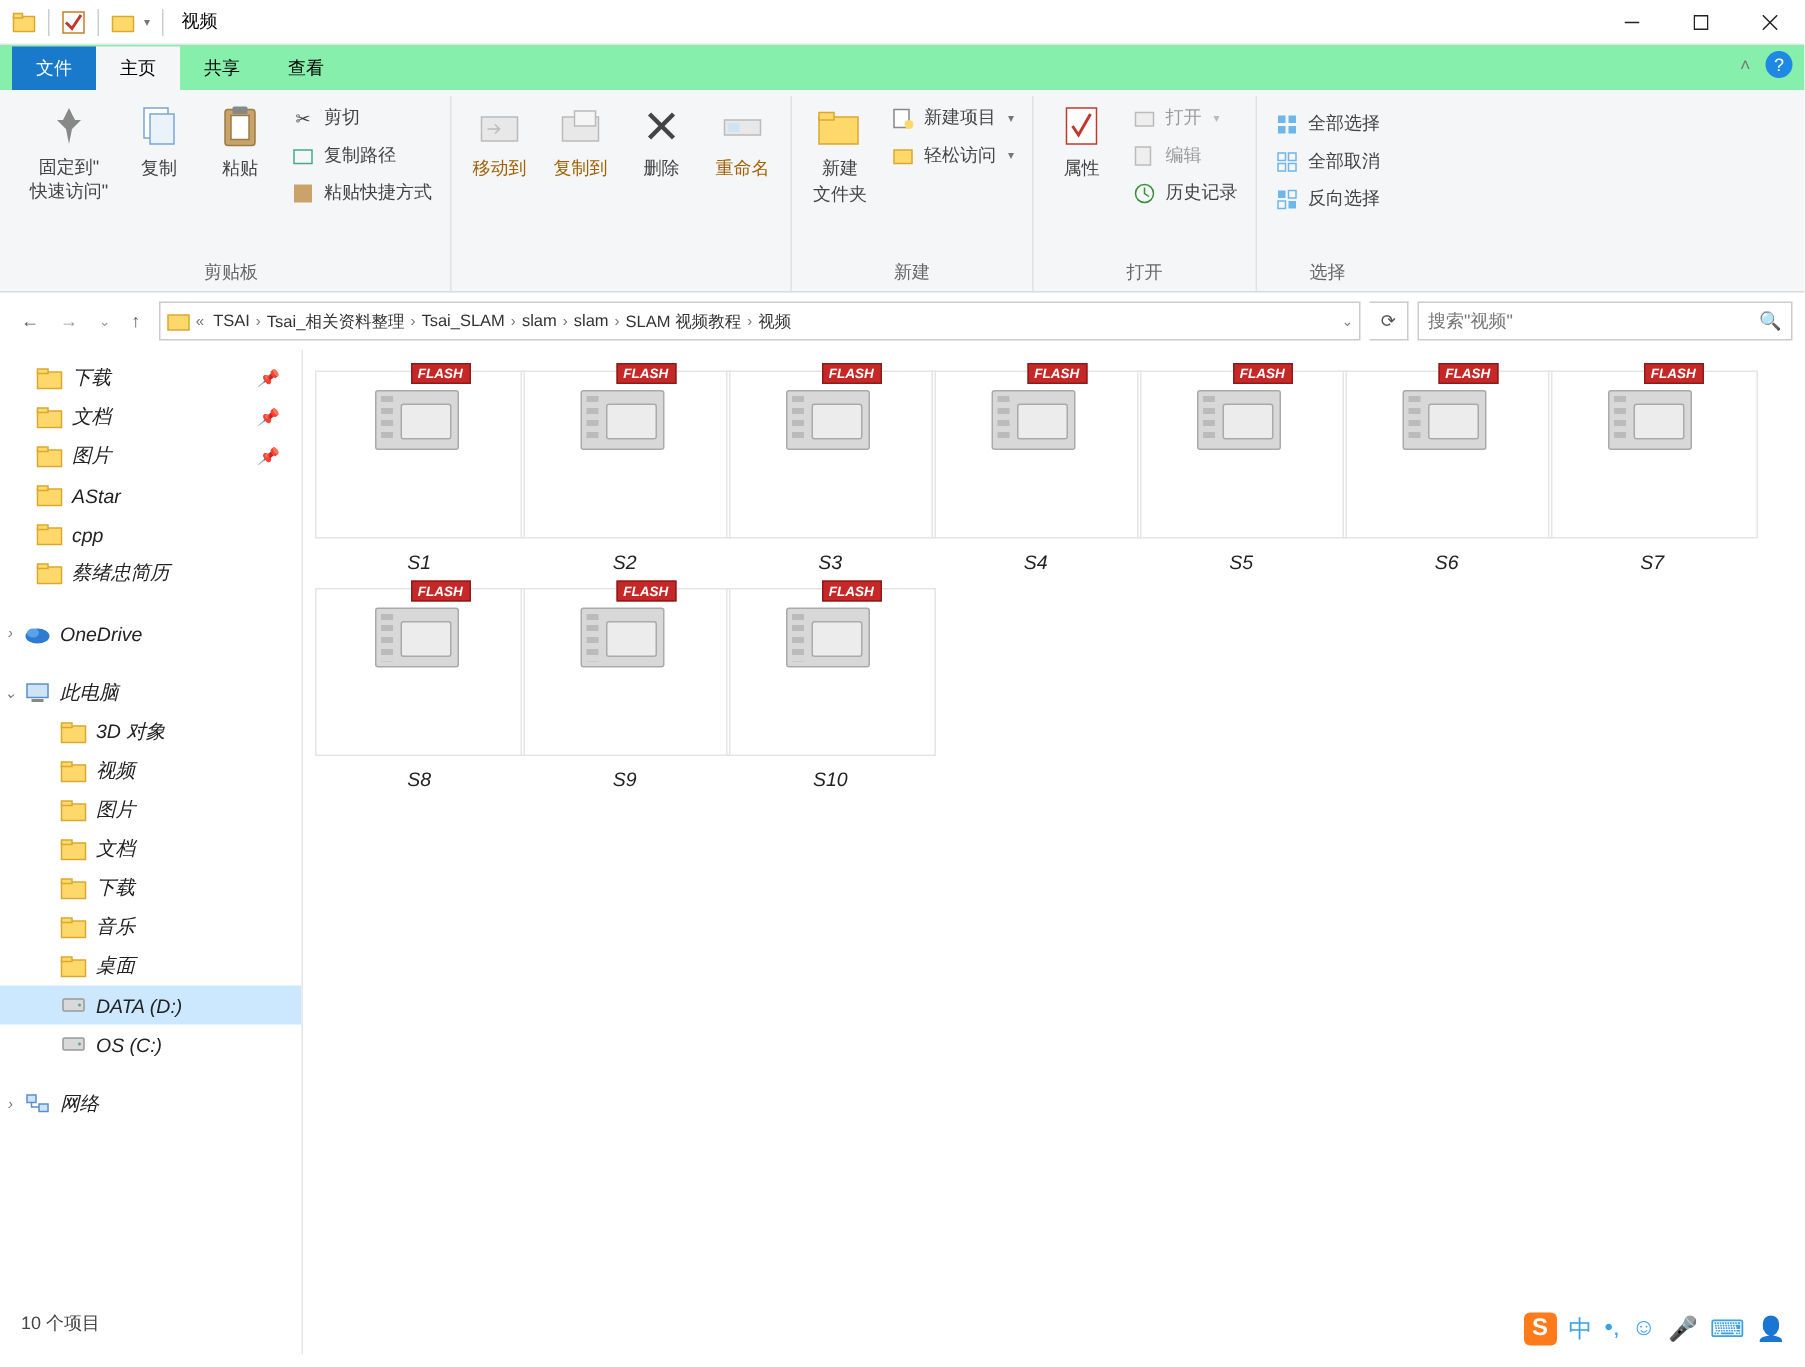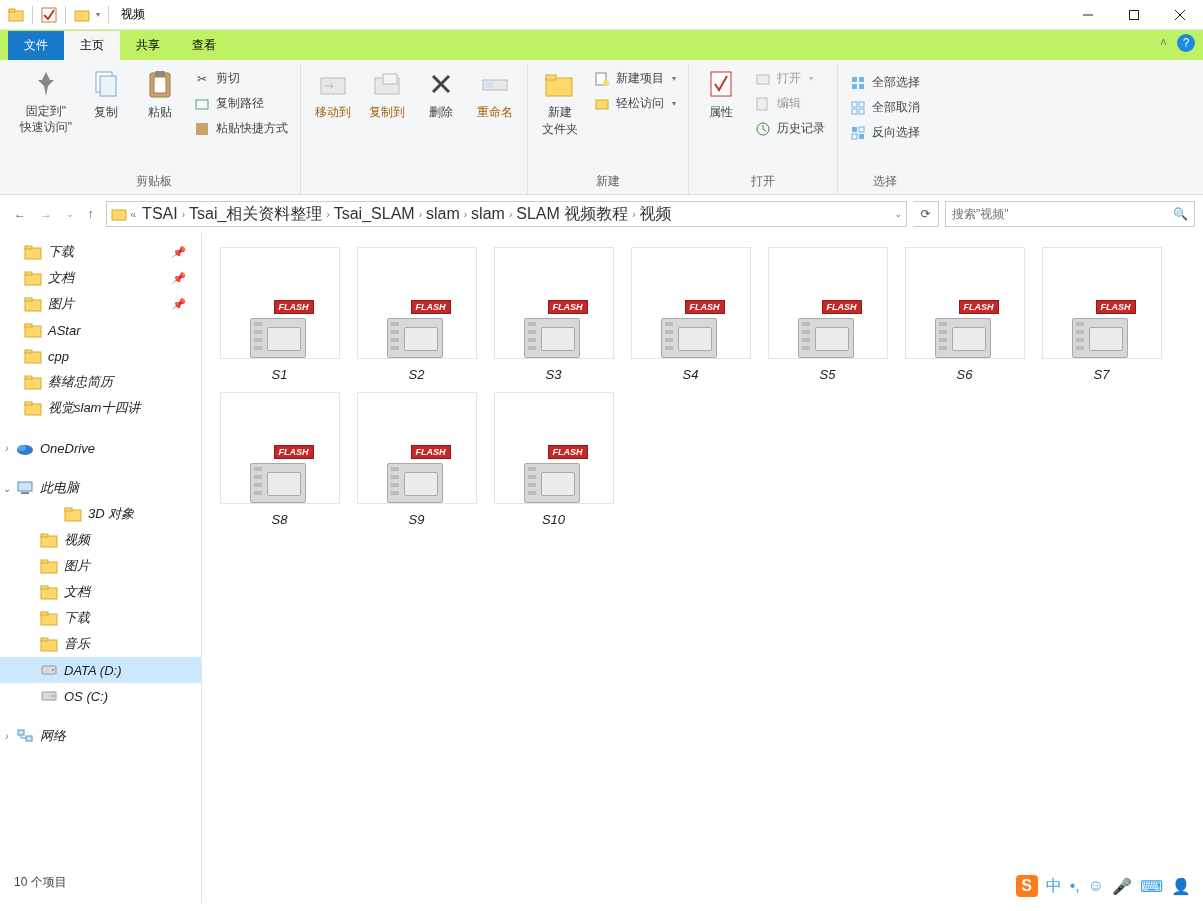--- a/index.html
+++ b/index.html
@@ -6,21 +6,21 @@
 body { width: 1203px; height: 911px; background: #fff; overflow: hidden; font-size: 12px; position: relative; }
 
 .titlebar { height: 30px; background: #fff; display: flex; align-items: center; padding: 0 0 0 8px; border-bottom: 1px solid #e5e5e5; }
 .titlebar .qat { display:flex; align-items:center; gap:6px; }
 .titlebar .qat .folder-ico { width:16px; height:16px; }
 .titlebar .qat .sep { border-left: 1px solid #ccc; height:18px; margin: 0 2px;}
 .titlebar .title { margin-left: 10px; font-size: 12px; }
 .winbtns { margin-left:auto; display:flex; }
 .winbtn { width:46px; height:30px; display:flex; align-items:center; justify-content:center; }
 
-.tabs { height: 30px; background:#bef264; display:flex; align-items:flex-end; padding-left:8px; position:relative;}
+.tabs { height: 30px; background:#86efac; display:flex; align-items:flex-end; padding-left:8px; position:relative;}
 .tab { padding: 6px 16px; font-size:12px; cursor:default; }
 .tab.file { background:#1979ca; color:#fff; }
 .tab.active { background:#f5f6f7; }
 .tab-right { position:absolute; right:8px; top:4px; display:flex; align-items:center; gap:10px;}
 .helpcircle{ width:18px; height:18px; border-radius:50%; background:#1e88e5; color:#fff; display:flex; align-items:center; justify-content:center; font-size:12px; }
 
 .ribbon { height:135px; background:#f5f6f7; border-bottom:1px solid #dadbdc; display:flex; padding:4px 8px 0 8px;}
 .rgroup { display:flex; flex-direction:column; align-items:stretch; padding:0 6px; position:relative; border-right:1px solid #e1e2e3;}
 .rgroup:last-child{border-right:none;}
 .rgroup .body { flex:1; display:flex; align-items:flex-start; gap:2px; }
@@ -30,40 +30,40 @@
 .bigbtn .ico { width:32px; height:32px; display:flex; align-items:center; justify-content:center;}
 .smallrow { display:flex; flex-direction:column; gap:4px; padding:4px 2px;}
 .smallbtn { display:flex; align-items:center; gap:6px; font-size:12px; color:#444; padding:2px 4px; white-space:nowrap;}
 .smallbtn.dis{color:#9a9a9a;}
 .smallico{width:16px;height:16px;display:flex;align-items:center;justify-content:center;}
 
 .navbar { height:38px; display:flex; align-items:center; padding:4px 8px; gap:6px;}
 .navarrows{display:flex;align-items:center;gap:14px;color:#999;padding:0 6px;}
 .navarrows .en{color:#555;}
 .addr { flex:1; height:26px; border:1px solid #ccc; display:flex; align-items:center; padding:0 4px; gap:4px; overflow:hidden;}
-.addr .crumb{display:flex;align-items:center;gap:2px;font-size:16px;color:#333;padding:0 2px;white-space:nowrap;}
+.addr .crumb{display:flex;align-items:center;gap:2px;font-size:11px;color:#333;padding:0 2px;white-space:nowrap;}
 .addr .chev{color:#777;font-size:10px;}
 .refresh{width:26px;height:26px;border:1px solid #ccc;border-left:none;display:flex;align-items:center;justify-content:center;color:#555;}
 .search{width:250px;height:26px;border:1px solid #ccc;display:flex;align-items:center;padding:0 6px;color:#888;position:relative;}
 .search input{border:none;outline:none;flex:1;font-size:12px;color:#888;}
 .search .sicon{color:#888;}
 
 .content{display:flex;height:670px;font-style:italic;}
 .nav{width:202px;border-right:1px solid #e5e5e5;overflow-y:auto;padding:6px 0;}
 .navitem{display:flex;align-items:center;gap:6px;padding:4px 4px 4px 24px;font-size:13px;color:#222;position:relative;white-space:nowrap;}
 .navitem.root{padding-left:16px;}
 .navitem.sel{background:#cce8ff;}
 .navico{width:18px;height:18px;display:flex;align-items:center;justify-content:center;}
 .pin{margin-left:auto;margin-right:12px;color:#777;font-size:11px;}
 .expand{position:absolute;left:2px;color:#777;font-size:10px;width:10px;text-align:center;}
 
 .files{flex:1;padding:14px 10px;overflow:auto;}
 .grid{display:flex;flex-wrap:wrap;gap:10px 2px;align-content:flex-start;}
 .item{width:135px;display:flex;flex-direction:column;align-items:center;gap:8px;}
-.thumb{width:120px;height:112px;border:1px solid #e5e5e5;display:flex;align-items:flex-end;justify-content:center;}
+.thumb{width:140px;height:112px;border:1px solid #e5e5e5;display:flex;align-items:flex-start;justify-content:center;}
 .flashico{position:relative;width:60px;height:52px;}
 .flashico .body{position:absolute;left:0;bottom:0;width:56px;height:40px;background:#d8d8d8;border:1px solid #aaa;border-radius:2px;}
 .flashico .strip{position:absolute;left:3px;top:3px;bottom:3px;width:8px;background:repeating-linear-gradient(#bbb 0 4px,#d8d8d8 4px 8px);}
 .flashico .screen{position:absolute;left:16px;top:8px;right:4px;bottom:6px;background:#ececec;border:1px solid #aaa;border-radius:2px;}
 .flashico .badge{position:absolute;right:-4px;top:-6px;background:#c62828;color:#fff;font-size:9px;font-weight:bold;padding:1px 4px;border:1px solid #8e1b1b;}
 .fname{font-size:13px;color:#222;}
 
 .status{position:absolute;left:14px;bottom:20px;font-size:12px;color:#444;}
 
 .ime{position:absolute;right:12px;bottom:14px;display:flex;align-items:center;gap:8px;color:#3aa0e8;font-size:16px;}
@@ -441,29 +441,20 @@
         </div>
         <div class="navitem">
           <span class="navico">
             <svg width="18" height="18">
               <rect x="1" y="5" width="16" height="11" fill="#ffd86b" stroke="#d9a92e"></rect>
               <rect x="1" y="3" width="7" height="3" fill="#ffd86b" stroke="#d9a92e"></rect>
             </svg>
           </span>
           <span>蔡绪忠简历</span>
         </div>
-        <div class="navitem">
-          <span class="navico">
-            <svg width="18" height="18">
-              <rect x="1" y="5" width="16" height="11" fill="#ffd86b" stroke="#d9a92e"></rect>
-              <rect x="1" y="3" width="7" height="3" fill="#ffd86b" stroke="#d9a92e"></rect>
-            </svg>
-          </span>
-          <span>视觉slam十四讲</span>
-        </div>
       </div>
     <div style="height:14px;"></div>
     <div class="navitem root">
         <span class="expand">›</span>
         <span class="navico">
           <svg width="18" height="18">
             <ellipse cx="9" cy="11" rx="8" ry="5" fill="#2f7bd1"></ellipse>
             <ellipse cx="6" cy="9" rx="4" ry="3" fill="#5ba3e8"></ellipse>
           </svg>
         </span>
@@ -474,21 +465,21 @@
         <span class="expand">⌄</span>
         <span class="navico">
           <svg width="18" height="18">
             <rect x="2" y="3" width="14" height="9" fill="#cfe3f7" stroke="#5a8fc7"></rect>
             <rect x="5" y="13" width="8" height="2" fill="#888"></rect>
           </svg>
         </span>
         <span>此电脑</span>
       </div>
     <div id="pclist">
-        <div class="navitem" style="padding-left: 40px; margin-left: 24px;">
+        <div class="navitem" style="padding-left: 40px;">
           <span class="navico">
             <svg width="18" height="18">
               <rect x="1" y="5" width="16" height="11" fill="#ffd86b" stroke="#d9a92e"></rect>
               <rect x="1" y="3" width="7" height="3" fill="#ffd86b" stroke="#d9a92e"></rect>
             </svg>
           </span>
           <span>3D 对象</span>
         </div>
         <div class="navitem" style="padding-left: 40px;">
           <span class="navico">
@@ -527,20 +518,29 @@
           <span>下载</span>
         </div>
         <div class="navitem" style="padding-left: 40px;">
           <span class="navico">
             <svg width="18" height="18">
               <rect x="1" y="5" width="16" height="11" fill="#ffd86b" stroke="#d9a92e"></rect>
               <rect x="1" y="3" width="7" height="3" fill="#ffd86b" stroke="#d9a92e"></rect>
             </svg>
           </span>
           <span>音乐</span>
+        </div>
+        <div class="navitem" style="padding-left: 40px;">
+          <span class="navico">
+            <svg width="18" height="18">
+              <rect x="1" y="5" width="16" height="11" fill="#ffd86b" stroke="#d9a92e"></rect>
+              <rect x="1" y="3" width="7" height="3" fill="#ffd86b" stroke="#d9a92e"></rect>
+            </svg>
+          </span>
+          <span>桌面</span>
         </div>
         <div class="navitem sel" style="padding-left: 40px;">
           <span class="navico">
             <svg width="18" height="18">
               <rect x="2" y="5" width="14" height="8" rx="1" fill="#d9d9d9" stroke="#999"></rect>
               <circle cx="13" cy="9" r="1" fill="#5a8"></circle>
             </svg>
           </span>
           <span>DATA (D:)</span>
         </div>

